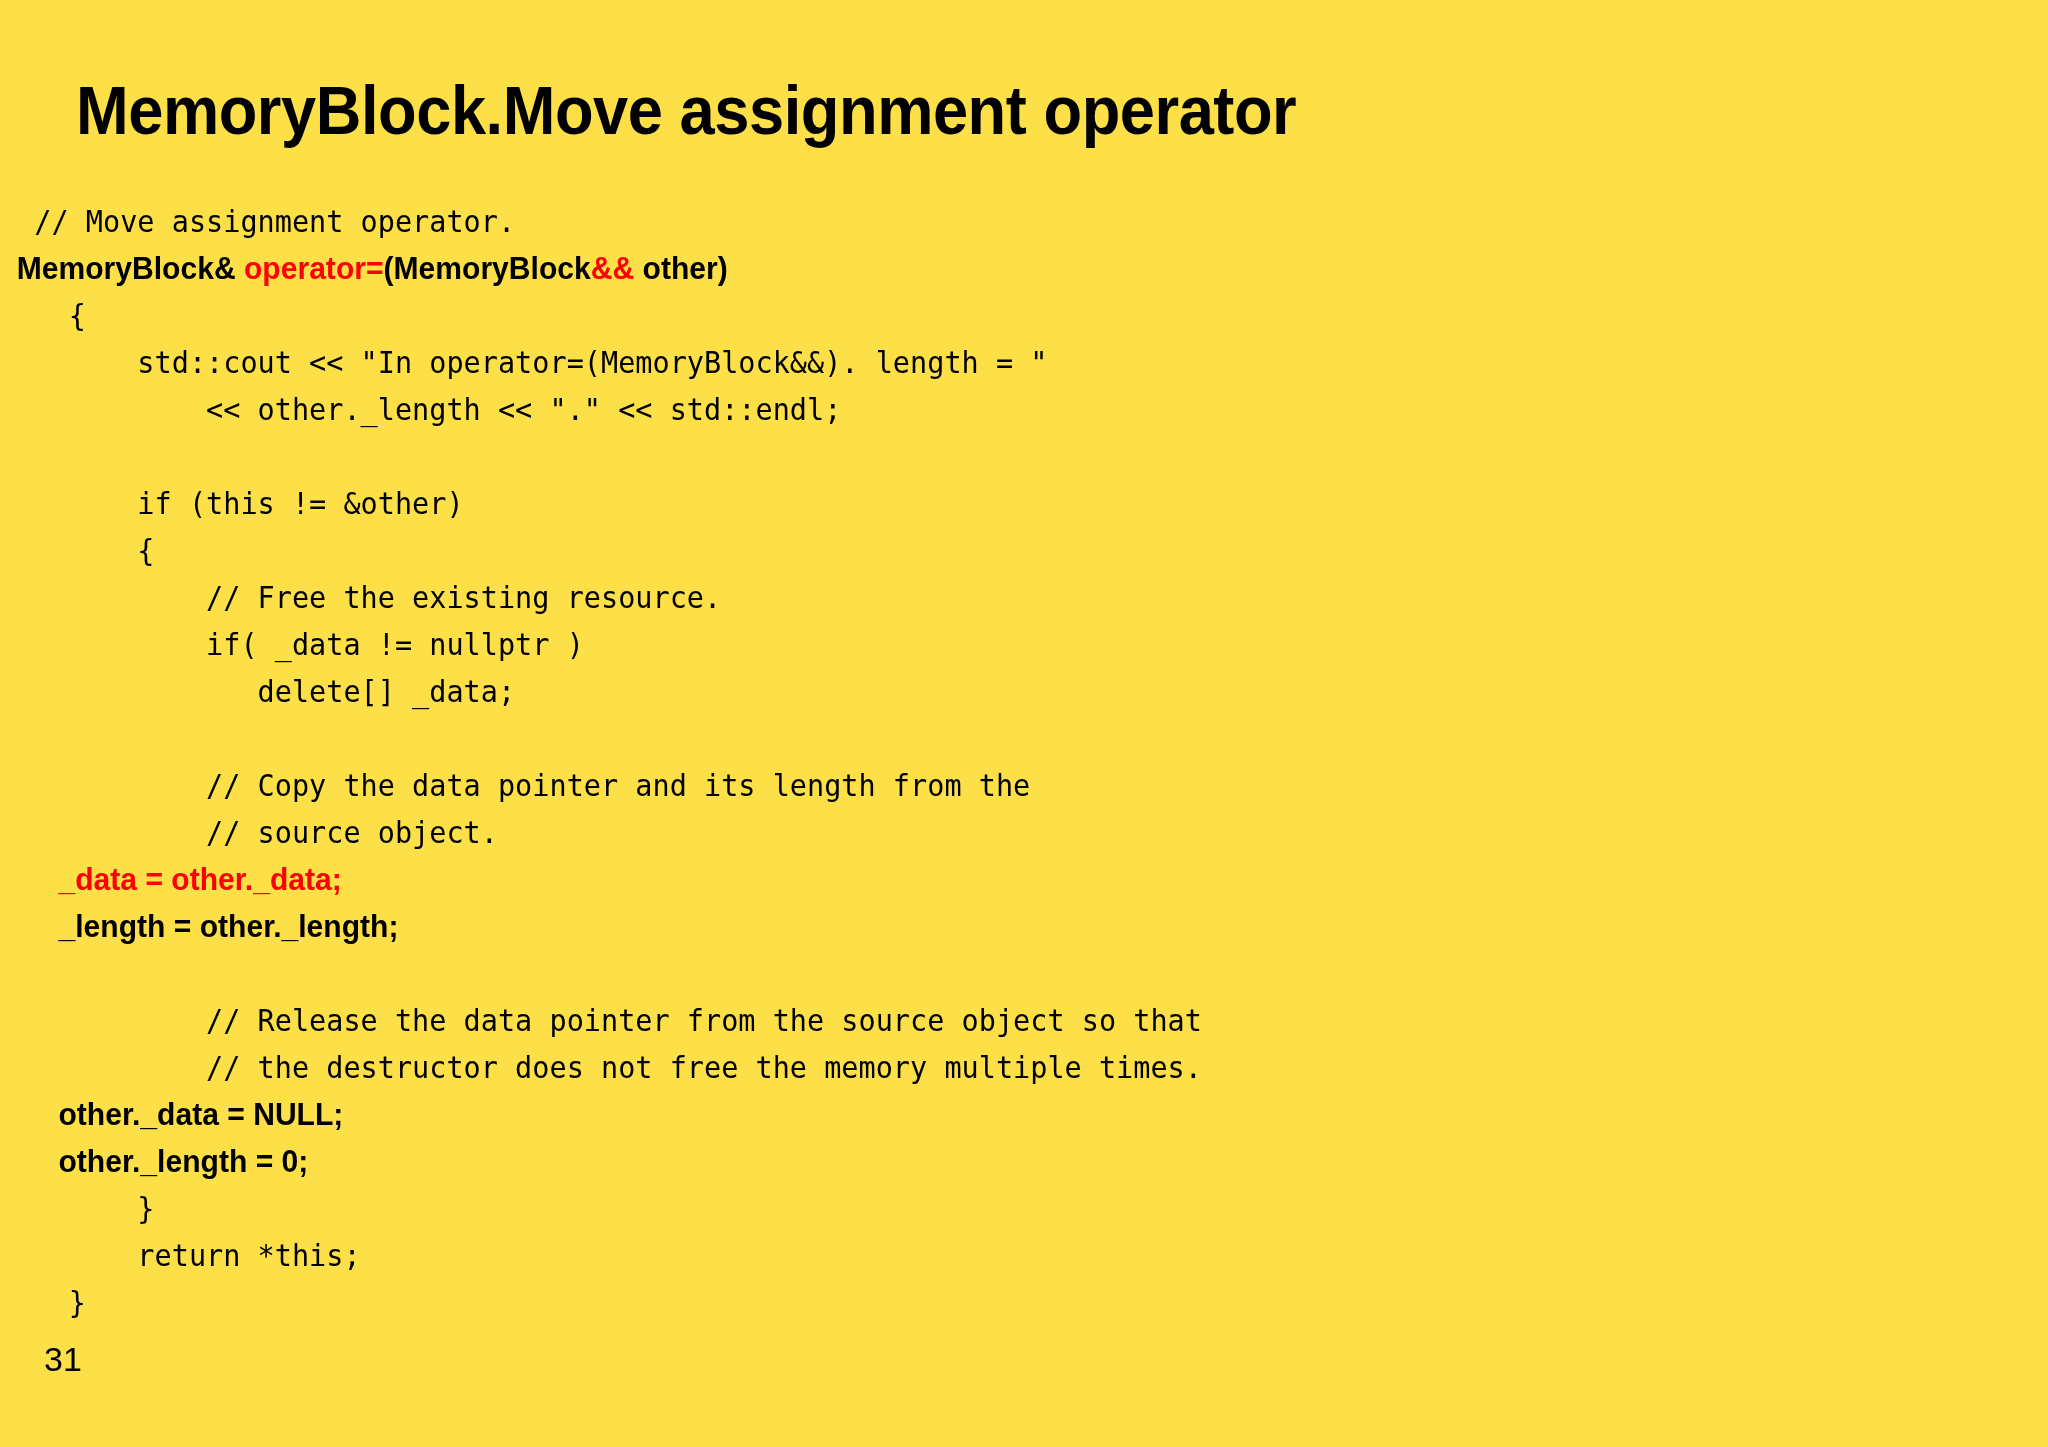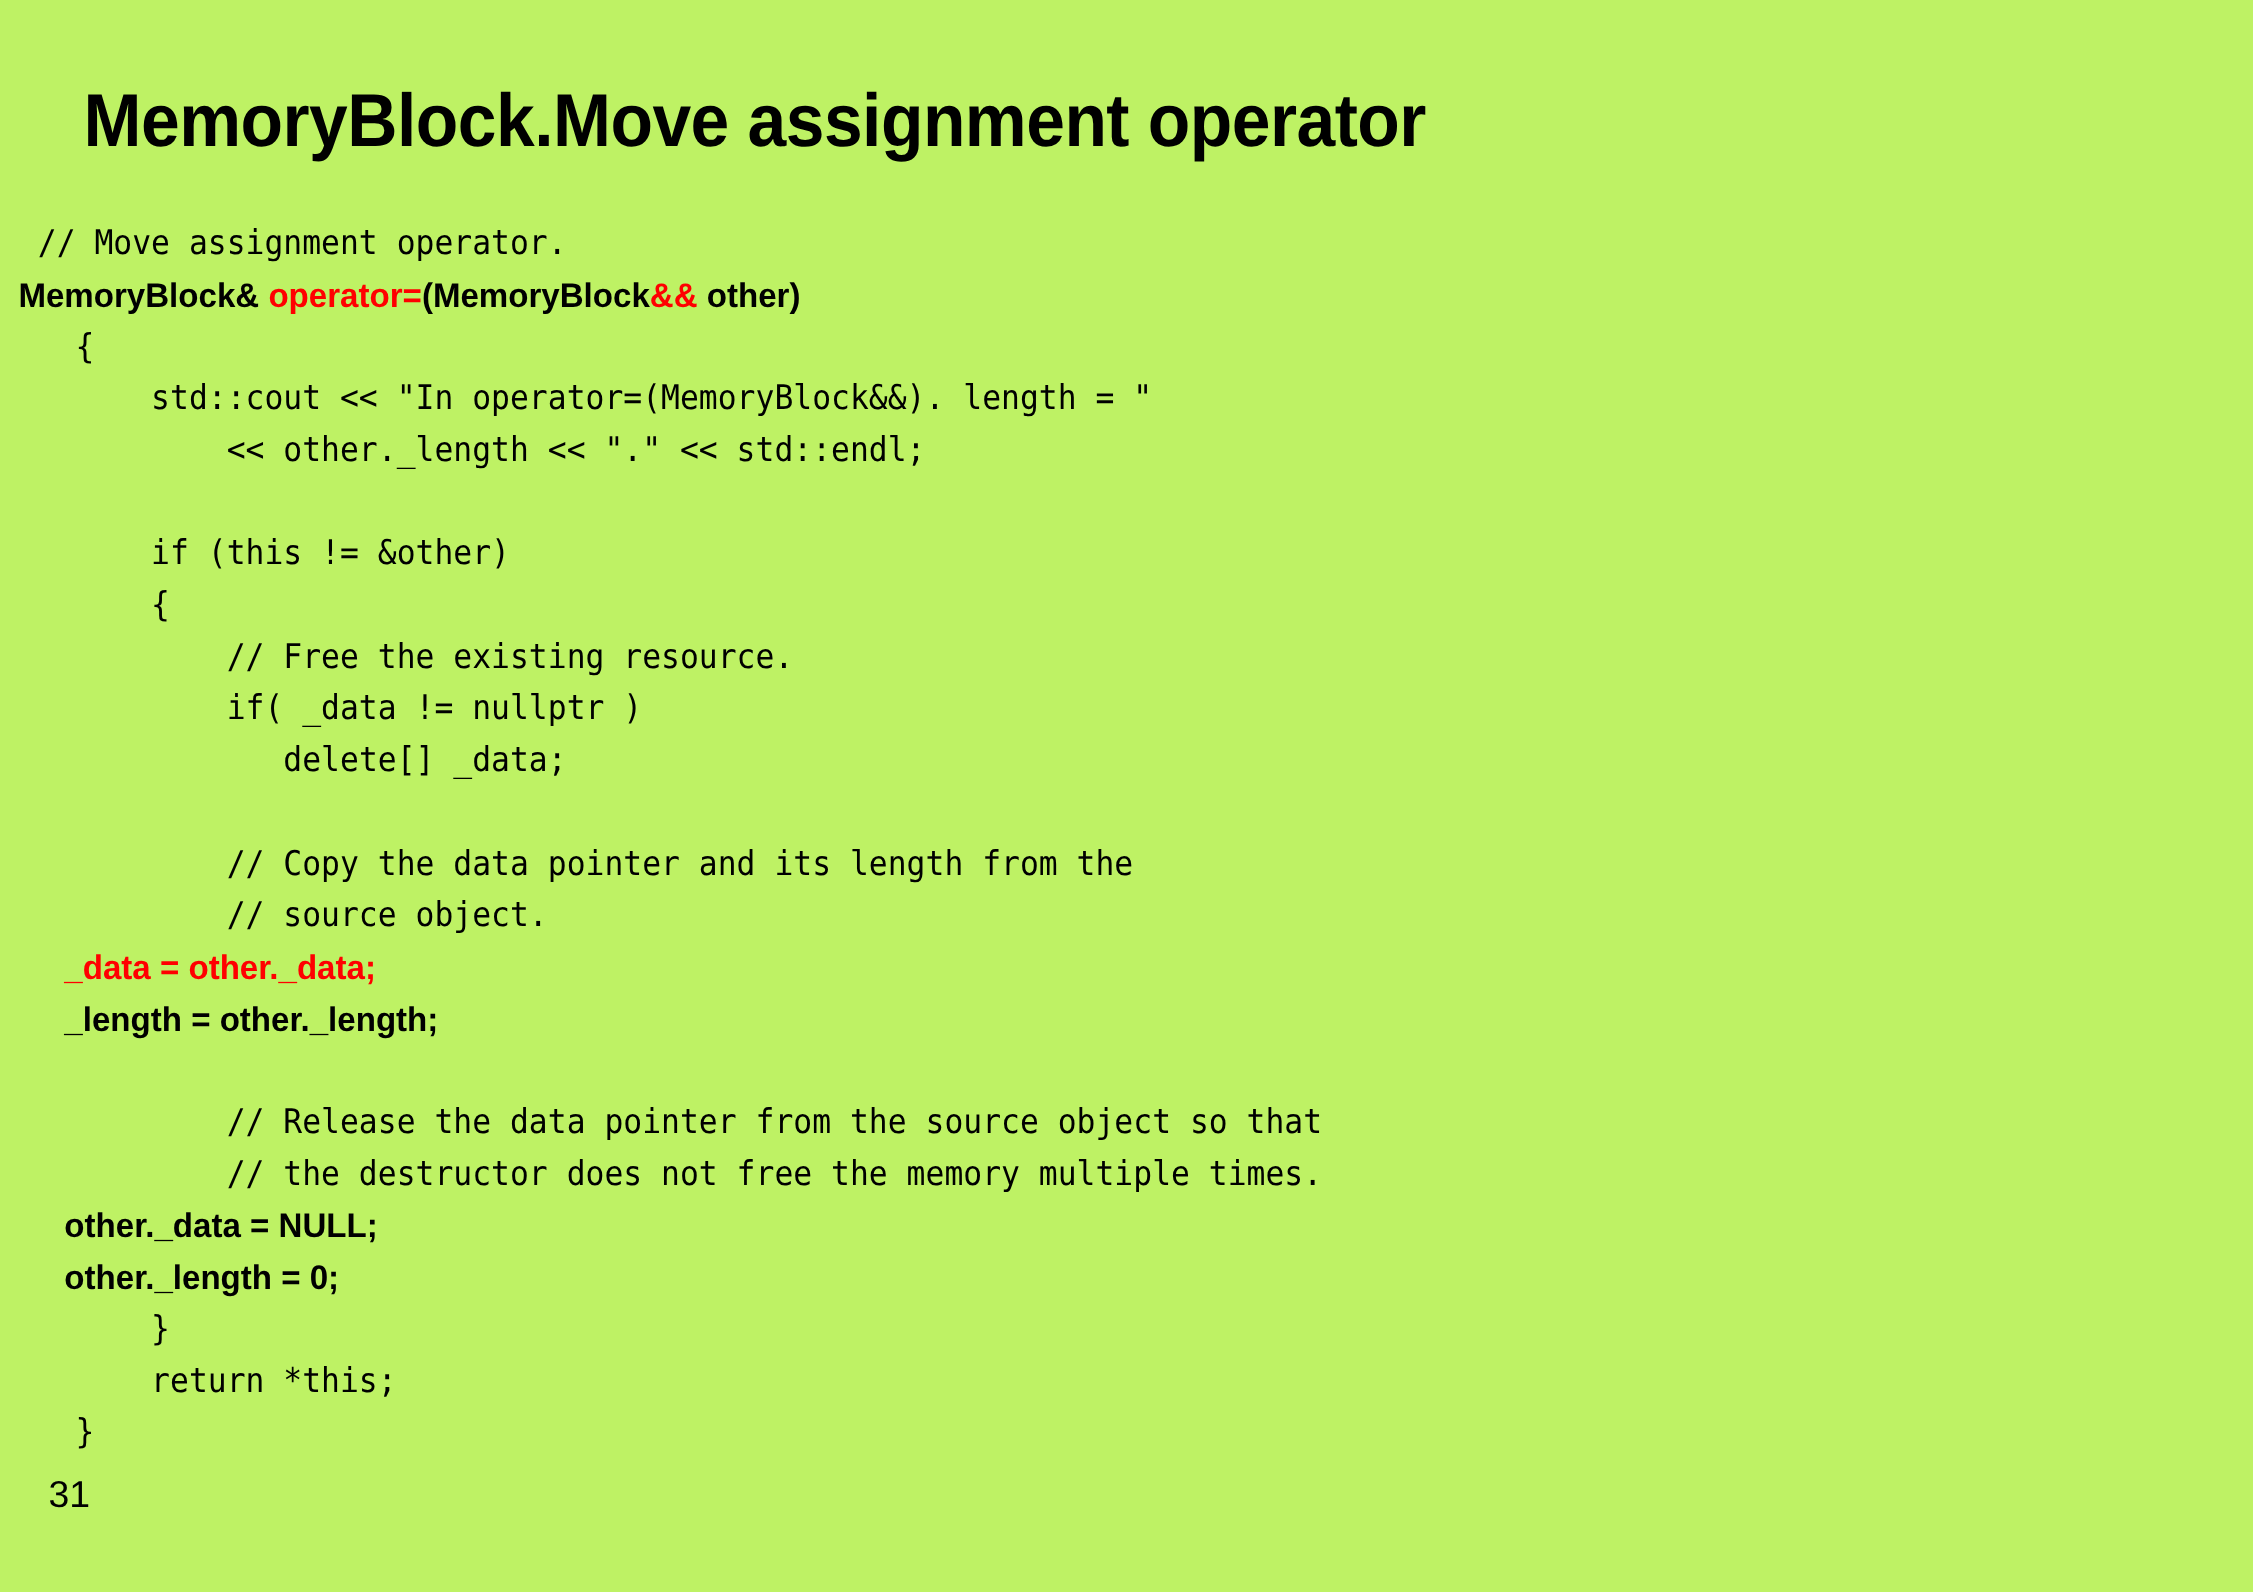--- a/index.html
+++ b/index.html
@@ -12,21 +12,21 @@
     height: 1447px;
     position: relative;
     overflow: hidden;
     font-family: "Liberation Sans", sans-serif;
     color: #000000;
   }
 
   .slide {
     position: absolute;
     inset: 0;
-    background: #bef264;
+    background: #fde047;
     padding-left: 32px;
   }
 
   
   .slide-title {
     position: absolute;
     left: 76px;
     top: 72px;
     font-family: "Liberation Sans", sans-serif;
     font-weight: bold;

